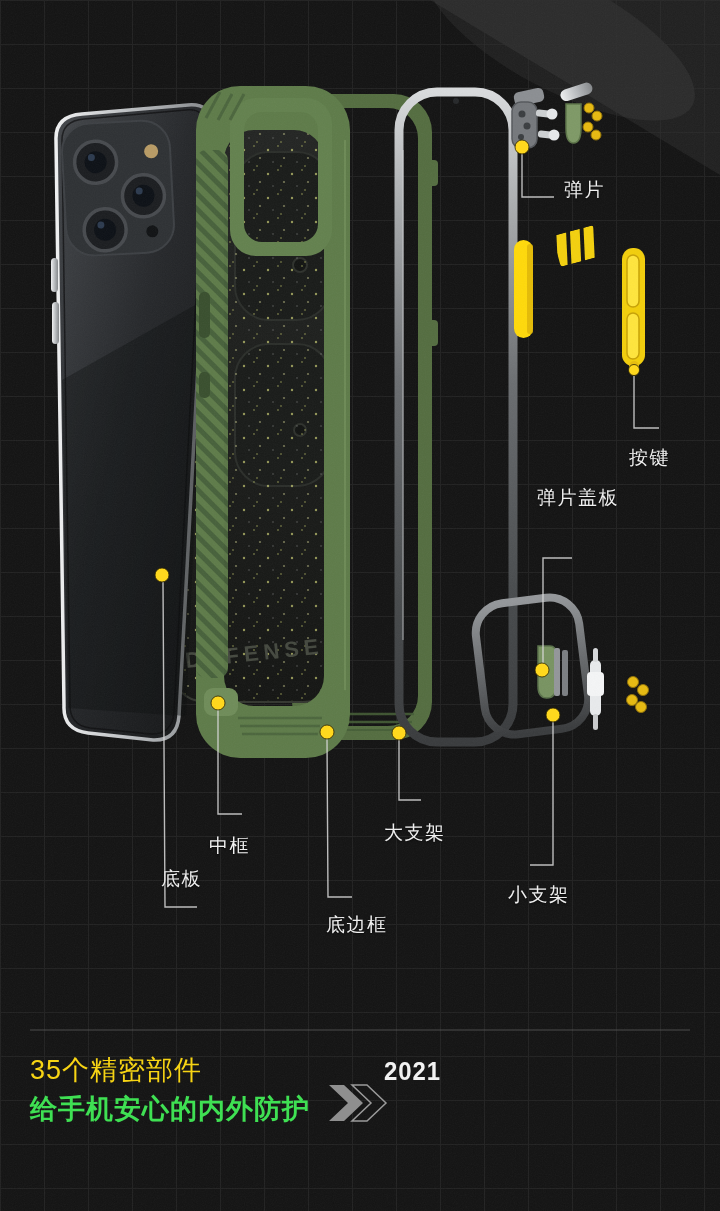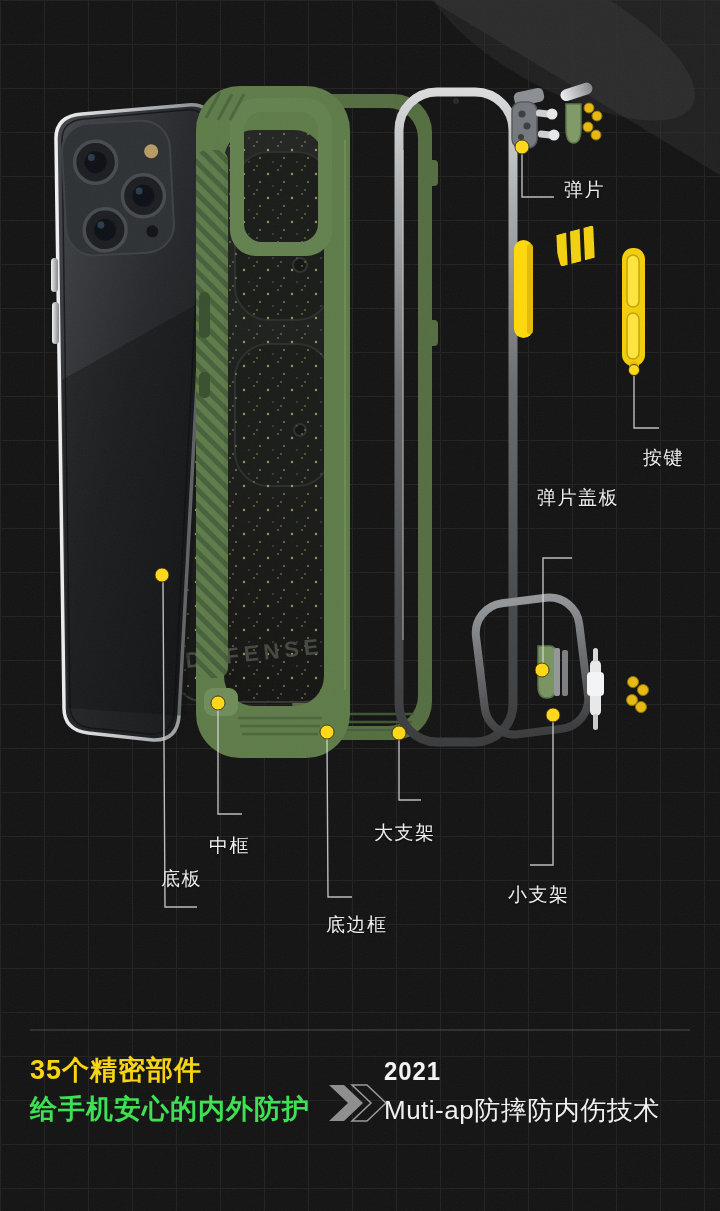--- a/index.html
+++ b/index.html
@@ -7,21 +7,21 @@
     position:relative;width:720px;height:1211px;overflow:hidden;
     background:#131313;
     font-family:"Liberation Sans", sans-serif;
   }
   .stage svg{position:absolute;left:0;top:0;}
   .callout{
     position:absolute;color:#efefef;font-size:19px;font-weight:500;
     letter-spacing:1.5px;white-space:nowrap;text-shadow:0 1px 2px rgba(0,0,0,.6);
   }
   .f-yellow{
-    position:absolute;left:30px;top:1052px;font-size:27px;font-weight:700;
+    position:absolute;left:30px;top:1052px;font-size:27px;font-weight:400;
     color:#f7d414;letter-spacing:1px;white-space:nowrap;
   }
   .f-green{
     position:absolute;left:30px;top:1091px;font-size:27px;font-weight:700;
     color:#3fe053;letter-spacing:1px;white-space:nowrap;text-align:center;
   }
   .f-year{
     position:absolute;left:384px;top:1056px;font-size:26px;font-weight:700;
     color:#f2f2f2;letter-spacing:1px;transform:scaleX(.92);transform-origin:left;
   }
@@ -242,26 +242,25 @@
   </g>
 
   <line x1="30" y1="1030" x2="690" y2="1030" stroke="#5f5f5f" stroke-width="1" opacity="0.75"></line>
   <g>
     <path d="M329,1085 L344,1085 L363,1103 L344,1121 L329,1121 L348,1103 Z" fill="#8f8f8f"></path>
     <path d="M352,1085 L367,1085 L386,1103 L367,1121 L352,1121 L371,1103 Z" fill="none" stroke="#9a9a9a" stroke-width="1.5"></path>
   </g>
 </svg>
 
   <div class="callout" style="left:564px;top:177px">弹片</div>
-  <div class="callout" style="left:643px;top:445px">按键</div>
+  <div class="callout" style="left:629px;top:445px">按键</div>
   <div class="callout" style="left:537px;top:485px">弹片盖板</div>
   <div class="callout" style="left:209px;top:833px">中框</div>
-  <div class="callout" style="left:374px;top:820px">大支架</div>
+  <div class="callout" style="left:384px;top:820px">大支架</div>
   <div class="callout" style="left:508px;top:882px">小支架</div>
   <div class="callout" style="left:161px;top:866px">底板</div>
   <div class="callout" style="left:326px;top:912px">底边框</div>
 
   <div class="f-yellow">35个精密部件</div>
   <div class="f-green">给手机安心的内外防护</div>
   <div class="f-year">2021</div>
-  <div class="f-tech">Muti-ap防摔防内伤技术</div>
 
 </div>
 
 </body></html>

